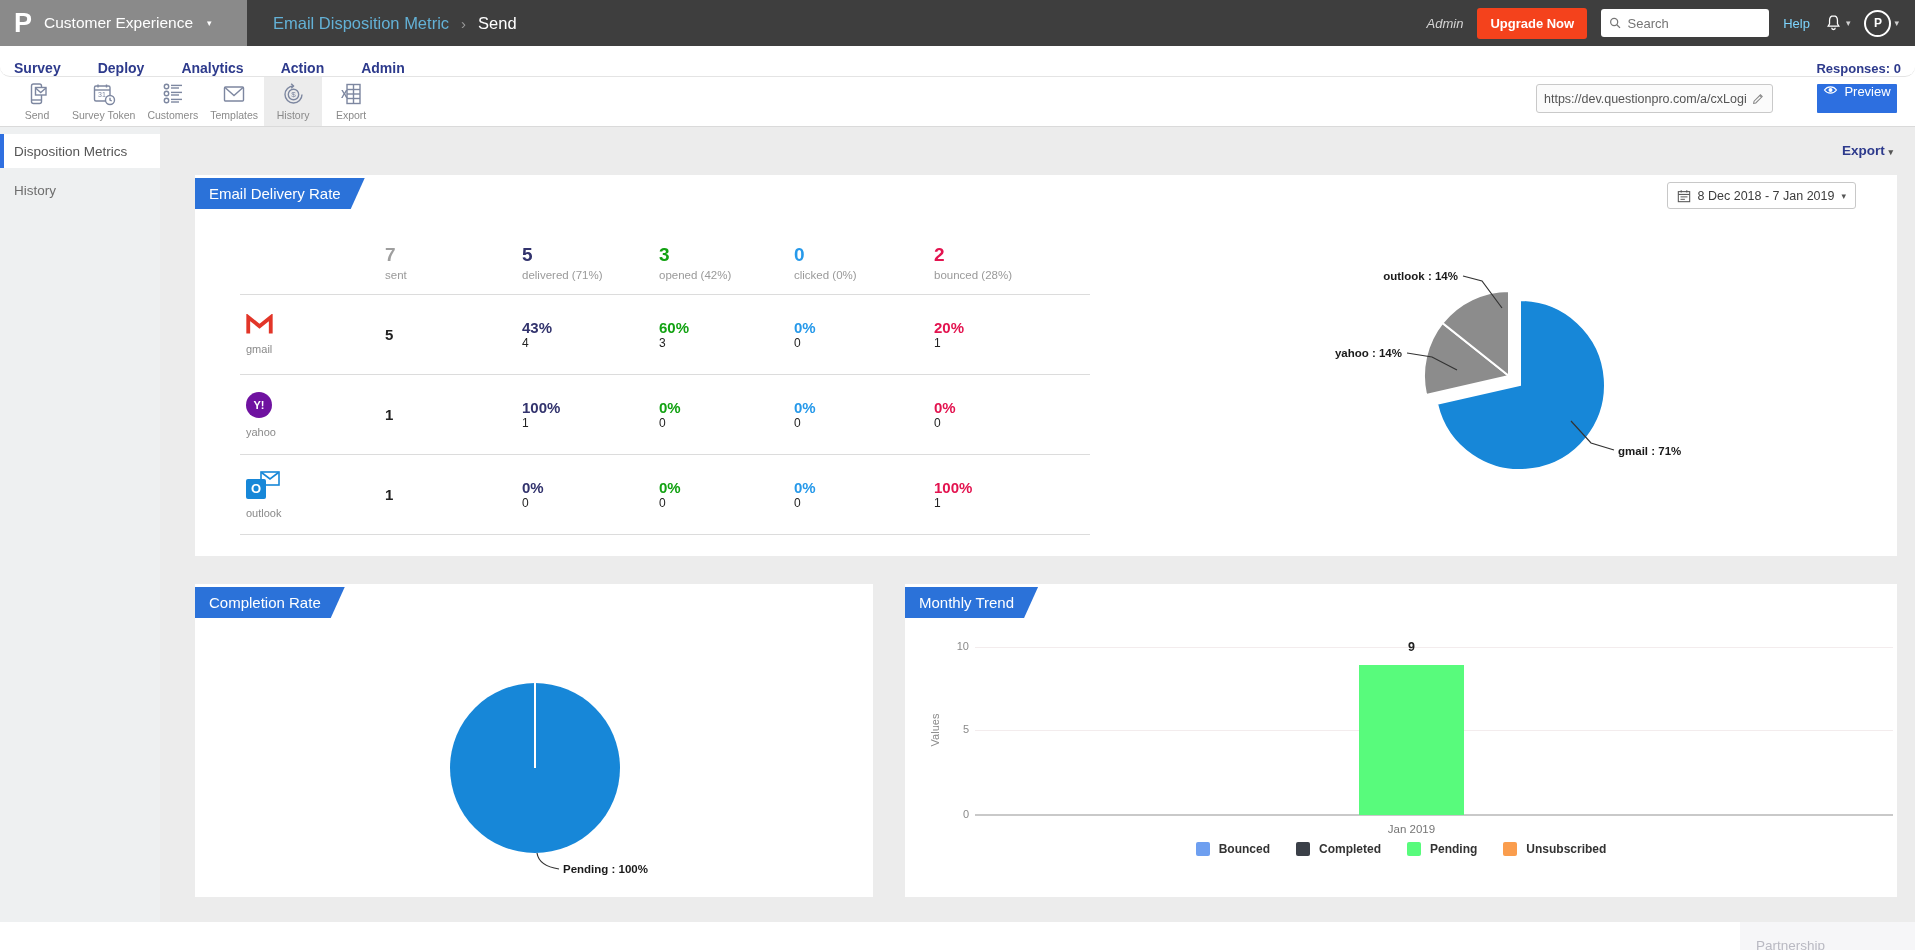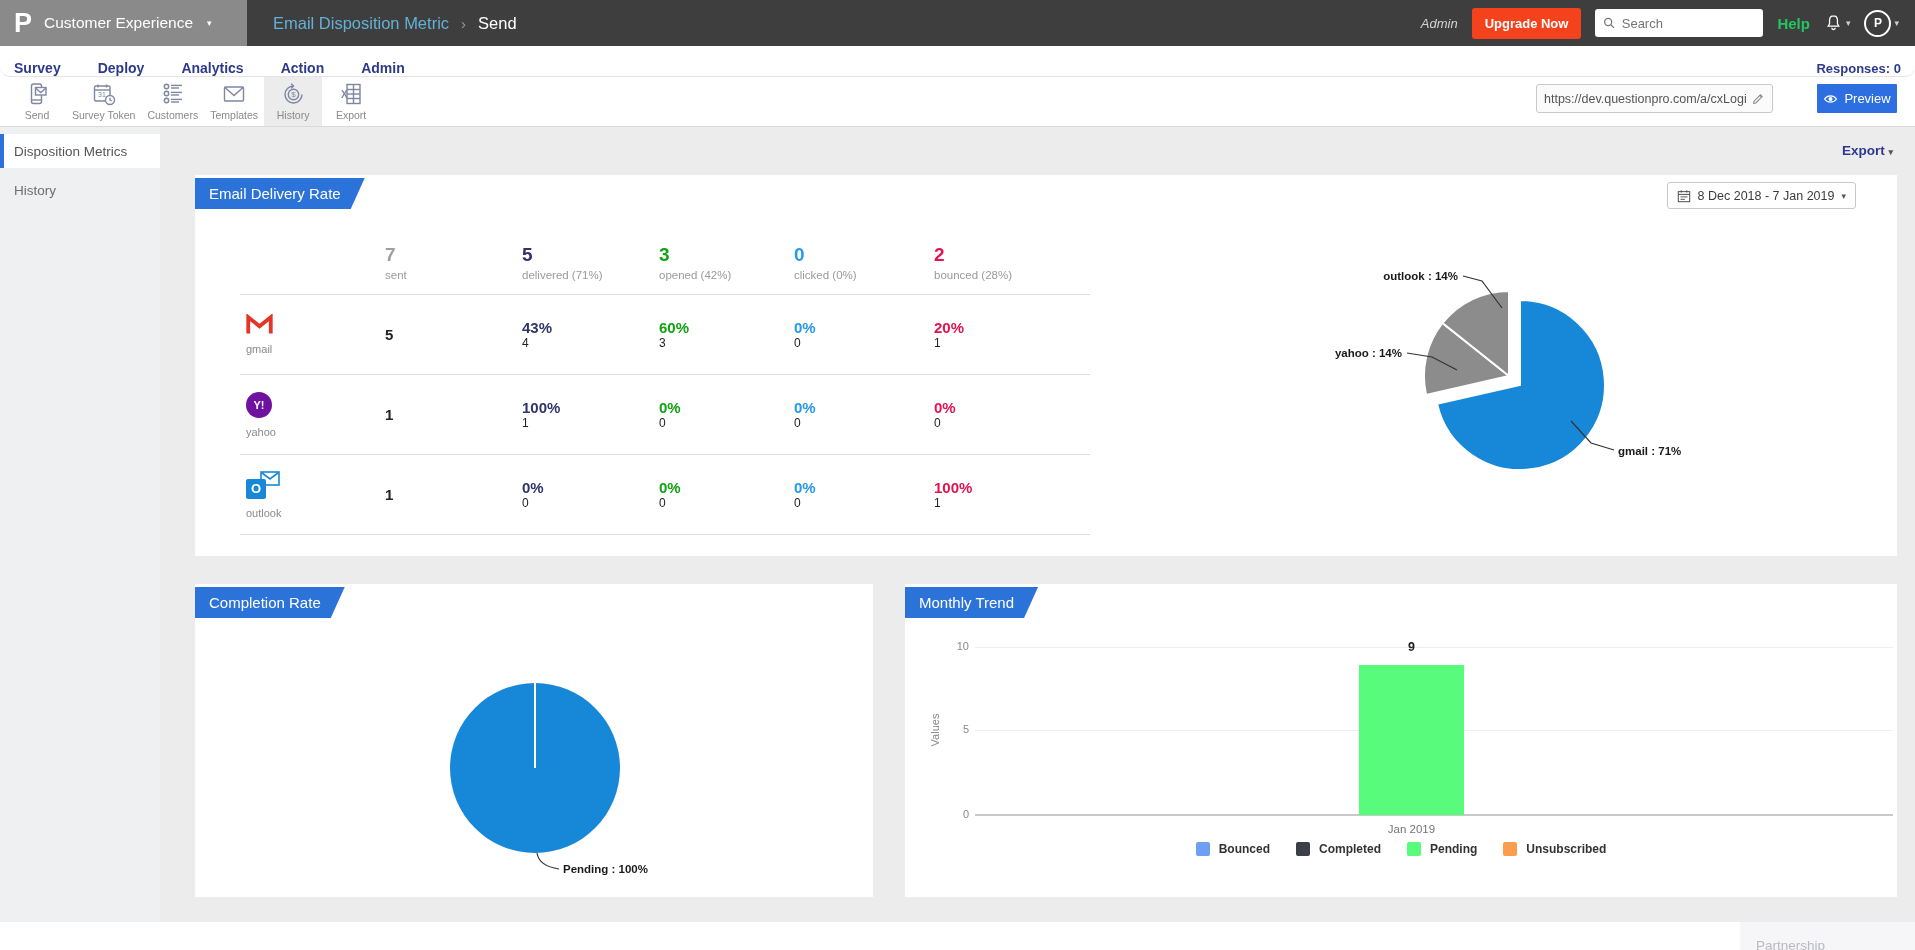--- a/index.html
+++ b/index.html
@@ -15,40 +15,40 @@
   .brand .caret { color:#fff; margin-left:2px; }
   .crumbs { display:flex; align-items:center; gap:12px; margin-left:26px; font-size:16.5px; }
   .crumb-link { color:#63b1d6; cursor:pointer; text-decoration:none; }
   .crumb-sep { color:#9a9a9a; font-size:15px; }
   .crumb-cur { color:#fff; }
   .top-right { margin-left:auto; display:flex; align-items:center; gap:14px; padding-right:16px; }
   .admin { font-style:italic; color:#d4d4d4; font-size:13px; }
   .upgrade { background:#f4421c; color:#fff; border:none; padding:8px 13px; font-size:13px; font-weight:700; border-radius:3px; cursor:pointer; font-family:inherit; }
   .searchbox { background:#fff; border-radius:3px; height:28px; width:168px; display:flex; align-items:center; padding:0 8px; gap:6px; }
   .searchbox input { border:none; outline:none; font-size:13px; width:100%; color:#444; font-family:inherit; background:transparent; }
-  .help { font-size:15px; color:#22c55e; cursor:pointer;font-weight:bold; }
+  .help { font-size:13px; color:#7dd3fc; cursor:pointer; }
   .iconbtn { display:flex; align-items:center; gap:3px; cursor:pointer; }
   .avatar { width:27px; height:27px; border:2px solid #fff; border-radius:50%; display:flex; align-items:center; justify-content:center; font-size:12px; font-weight:700; }
   .dimcaret { color:#cfcfcf; }
 
   
   .navbar { height:31px; background:#fff; border-bottom:1px solid #e4e4e4; display:flex; align-items:flex-end; padding:0 14px; gap:37px;border-radius:10px; }
   .nav-item { font-size:14px; font-weight:700; color:#2d3a8c; cursor:pointer; }
   .nav-item.active span { border-bottom:2px solid #2f80ed; padding-bottom:4px; }
   .responses { margin-left:auto; font-size:13px; font-weight:700; color:#2d3a8c; }
 
   
   .toolbar { height:50px; background:#fff; border-bottom:1px solid #dadada; display:flex; align-items:stretch; padding-left:8px; position:relative; }
   .tb-item { min-width:58px; padding:0 6px; display:flex; flex-direction:column; align-items:center; justify-content:center; gap:3px; cursor:pointer; }
   .tb-item.active { background:#ececec; }
   .tb-label { font-size:10.5px; color:#8a8a8a; white-space:nowrap; }
   .tb-item svg { stroke:#7d87a0; fill:none; stroke-width:1.4; }
   .url-box { position:absolute; right:142px; top:7px; width:237px; height:29px; border:1px solid #c9c9c9; border-radius:3px; background:#fbfbfb; display:flex; align-items:center; padding:0 7px; gap:5px; }
   .url-box input { border:none; outline:none; background:transparent; flex:1; font-size:12.5px; color:#555; font-family:inherit; }
-  .preview-btn { position:absolute; right:18px; top:7px; height:29px; width:80px; background:#2d6fe0; color:#fff; border:none; border-radius:1px; font-size:13px; display:flex; align-items:center; justify-content:center; gap:6px; cursor:pointer; font-family:inherit; }
+  .preview-btn { position:absolute; right:18px; top:7px; height:29px; width:80px; background:#2d6fe0; color:#fff; border:none; border-radius:1px; font-size:13px; display:flex; justify-content:center; gap:6px; cursor:pointer; font-family:inherit; }
 
   
   .main { display:flex; height:795px; background:#ececec; }
   .sidebar { width:160px; background:#eef0f1; flex-shrink:0; padding-top:7px; }
   .side-item { height:34px; display:flex; align-items:center; padding-left:14px; font-size:13.5px; color:#6e6e6e; cursor:pointer; margin-bottom:5px; }
   .side-item.active { background:#fff; border-left:4px solid #2f6fe0; padding-left:10px; color:#555; }
   .content { position:relative; flex:1; }
   .export-link { position:absolute; top:16px; right:22px; font-size:13.5px; font-weight:700; color:#2d3a8c; cursor:pointer; }
   .export-link .caret { color:#555; }
 

